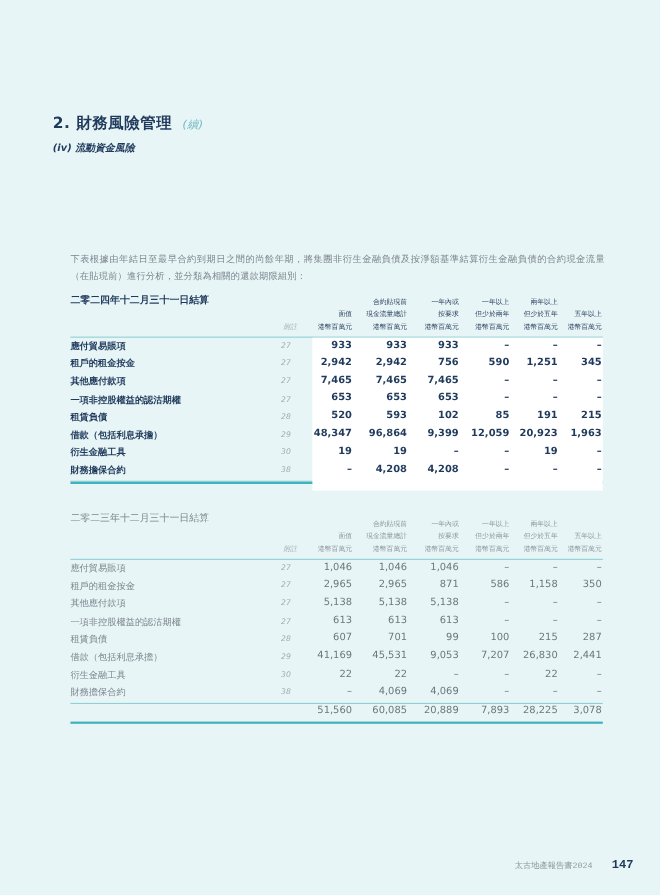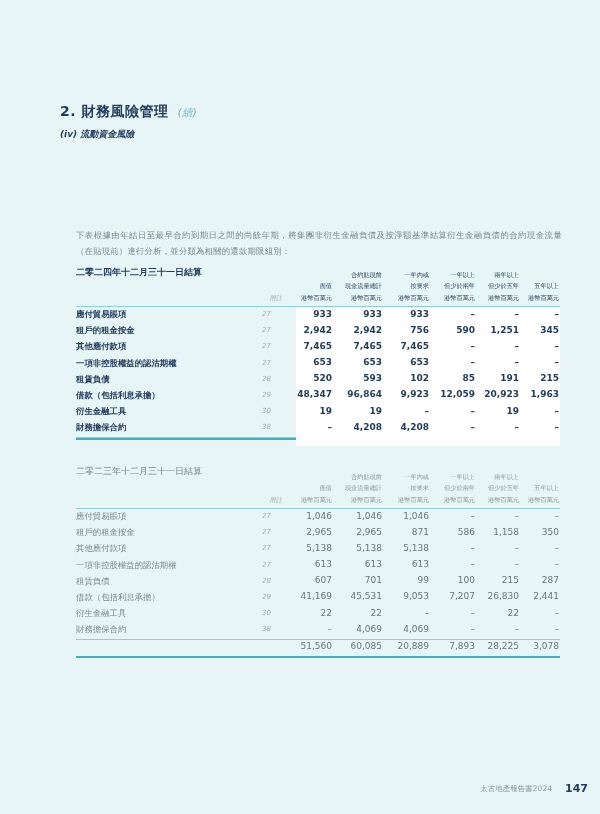--- a/index.html
+++ b/index.html
@@ -4,21 +4,21 @@
 <style>
   * { box-sizing: border-box; margin: 0; padding: 0; }
   html, body { width: 600px; height: 814px; }
   body {
     background: #e8f5f6;
     font-family: "DejaVu Sans", "Liberation Sans", sans-serif;
     color: #5d6b73;
     position: relative;
     overflow: hidden;
   }
-  .page { position: absolute; left: 12px; top: 0; width: 564px; height: 814px; border-radius: 14px; }
+  .page { position: absolute; left: 0; top: 0; width: 564px; height: 814px; border-radius: 14px; }
 
   .section-title {
     position: absolute; left: 48px; top: 103px;
     font-size: 14px; font-weight: bold; color: #1f3a5c; letter-spacing: 0.5px;
   }
   .section-title .cont {
     font-style: italic; font-weight: normal; font-size: 10px; color: #6fb7c2; margin-left: 4px;
   }
   .sub-title {
     position: absolute; left: 48px; top: 128px;
@@ -50,42 +50,42 @@
 
   .panel {
     position: absolute; left: 220px; right: 0; background: #ffffff;
   }
   .row { position: relative; height: 16.2px; }
   .row .lbl {
     position: absolute; left: 0; top: 2px;
     font-size: 8.4px; color: #1f3a5c; font-weight: bold;
   }
   .row .note {
-    position: absolute; left: 186px; width: 20px; top: 3px; text-align: left;
+    position: absolute; left: 186px; width: 20px; top: 3px; text-align: center;
     font-size: 7px; font-style: italic; color: #a3acb2;
   }
   .row .v {
     position: absolute; top: 1.5px; text-align: right;
     font-size: 9px; font-weight: bold; color: #1f3a5c;
   }
   .tbl.light .row .lbl { font-weight: normal; color: #7b868d; }
   .tbl.light .row .v { font-weight: normal; color: #6b767d; }
   .rule-sum { height: 1px; background: #8fd0d6; }
   .rule-bot { height: 2px; background: #3fb2bd; }
 
   .c1 { left: 206px; width: 50px; }
   .c2 { left: 256px; width: 50px; }
   .c3 { left: 306px; width: 47px; }
   .c4 { left: 353px; width: 46px; }
   .c5 { left: 399px; width: 44px; }
   .c6 { left: 443px; width: 40px; }
   .cn { left: 172px; width: 34px; }
 
   .footer {
-    position: absolute; top: 778px; left: 420px; width: 156px; text-align: right;
+    position: absolute; top: 778px; left: 420px; width: 156px; text-align: right; font-family: Liberation Mono, monospace;
   }
   .footer .pub { font-size: 7.5px; color: #8d979d; margin-right: 8px; vertical-align: middle; }
   .footer .pno { font-size: 11px; font-weight: bold; color: #1f3a5c; vertical-align: middle; }
 </style>
 </head>
 <body>
 
 <div class="page">
 
   <div class="section-title">
@@ -181,21 +181,21 @@
           <span class="v c3">102</span>
           <span class="v c4">85</span>
           <span class="v c5">191</span>
           <span class="v c6">215</span>
         </div>
         <div class="row">
           <span class="lbl">借款（包括利息承擔）</span>
           <span class="note">29</span>
           <span class="v c1">48,347</span>
           <span class="v c2">96,864</span>
-          <span class="v c3">9,923</span>
+          <span class="v c3">9,399</span>
           <span class="v c4">12,059</span>
           <span class="v c5">20,923</span>
           <span class="v c6">1,963</span>
         </div>
         <div class="row">
           <span class="lbl">衍生金融工具</span>
           <span class="note">30</span>
           <span class="v c1">19</span>
           <span class="v c2">19</span>
           <span class="v c3">–</span>

